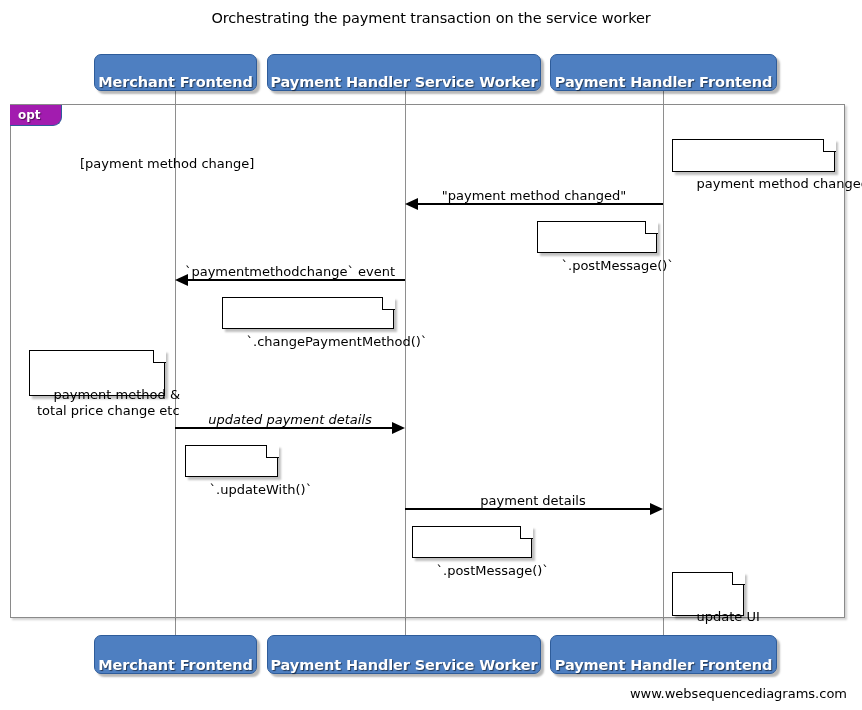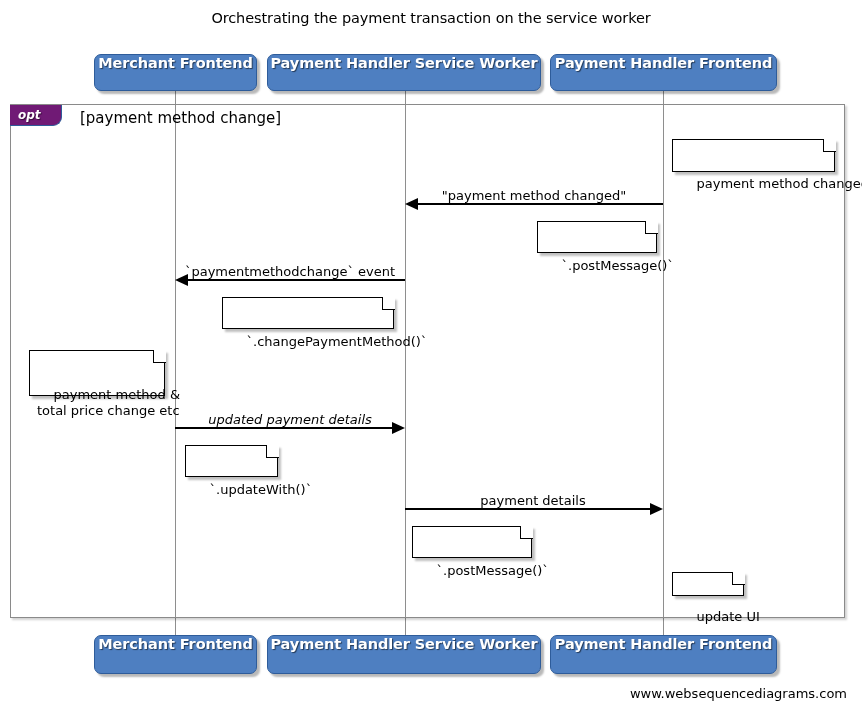--- a/index.html
+++ b/index.html
@@ -39,21 +39,21 @@
   .participant {
     position: absolute;
     box-sizing: border-box;
     background: #4e7fc1;
     border: 1px solid #2e5c9a;
     border-radius: 7px;
     color: #ffffff;
     font-size: 14.5px;
     font-weight: bold;
     display: flex;
-    align-items: flex-start;
+    align-items: flex-end;
     justify-content: center;
     white-space: nowrap;
     text-shadow: 1px 1px 1px rgba(0,0,0,0.55);
     box-shadow: 3px 3px 2px rgba(0,0,0,0.28);
     letter-spacing: -0.1px;
   }
 
   
   .lifeline {
     position: absolute;
@@ -65,38 +65,38 @@
   #opt-frame {
     position: absolute;
     box-sizing: border-box;
     border: 1px solid #8a8a8a;
     background: transparent;
     box-shadow: 2px 2px 2px rgba(0,0,0,0.18);
   }
   #opt-tag {
     position: absolute;
     box-sizing: border-box;
-    background: #701a75;
+    background: #a21caf;
     border: 1px solid #2e5c9a;
     border-top: none;
     border-left: none;
     border-bottom-right-radius: 9px;
     color: #fff;
     font-size: 12px;
     font-weight: bold;
     display: flex;
     align-items: center;
     padding-left: 8px;
     text-shadow: 1px 1px 1px rgba(0,0,0,0.5);
-    font-style: italic;
   }
   #opt-guard {
     position: absolute;
-    font-size: 15px;
-    white-space: nowrap;
+    font-size: 13px;
+    white-space: nowrap;
+    margin-top: 47px;
   }
 
   
   .msg-line {
     position: absolute;
     height: 0;
     border-top: 2px solid #000;
   }
   .arrow-head {
     position: absolute;
@@ -225,21 +225,21 @@
 
   <div class="msg-label" style="left:404px; top:493px; width:258px;">payment details</div>
   <div class="msg-line" style="left:405px; top:508px; width:252px;"></div>
   <div class="arrow-head right" style="left:650px; top:503px;"></div>
 
   <div class="note" style="left:412px; top:526px; width:120px; height:32px;">
     <span class="fold"></span>
     <span class="note-text">`.postMessage()`</span>
   </div>
 
-  <div class="note" style="left:672px; top:572px; width:72px; height:24px;">
+  <div class="note" style="left:672px; top:572px; width:72px; height:44px;">
     <span class="fold"></span>
     <span class="note-text">update UI</span>
   </div>
 
   <div class="participant" style="left:94px; top:635px; width:163px; height:39px;">
     <span>Merchant Frontend</span>
   </div>
   <div class="participant" style="left:267px; top:635px; width:274px; height:39px;">
     <span>Payment Handler Service Worker</span>
   </div>

